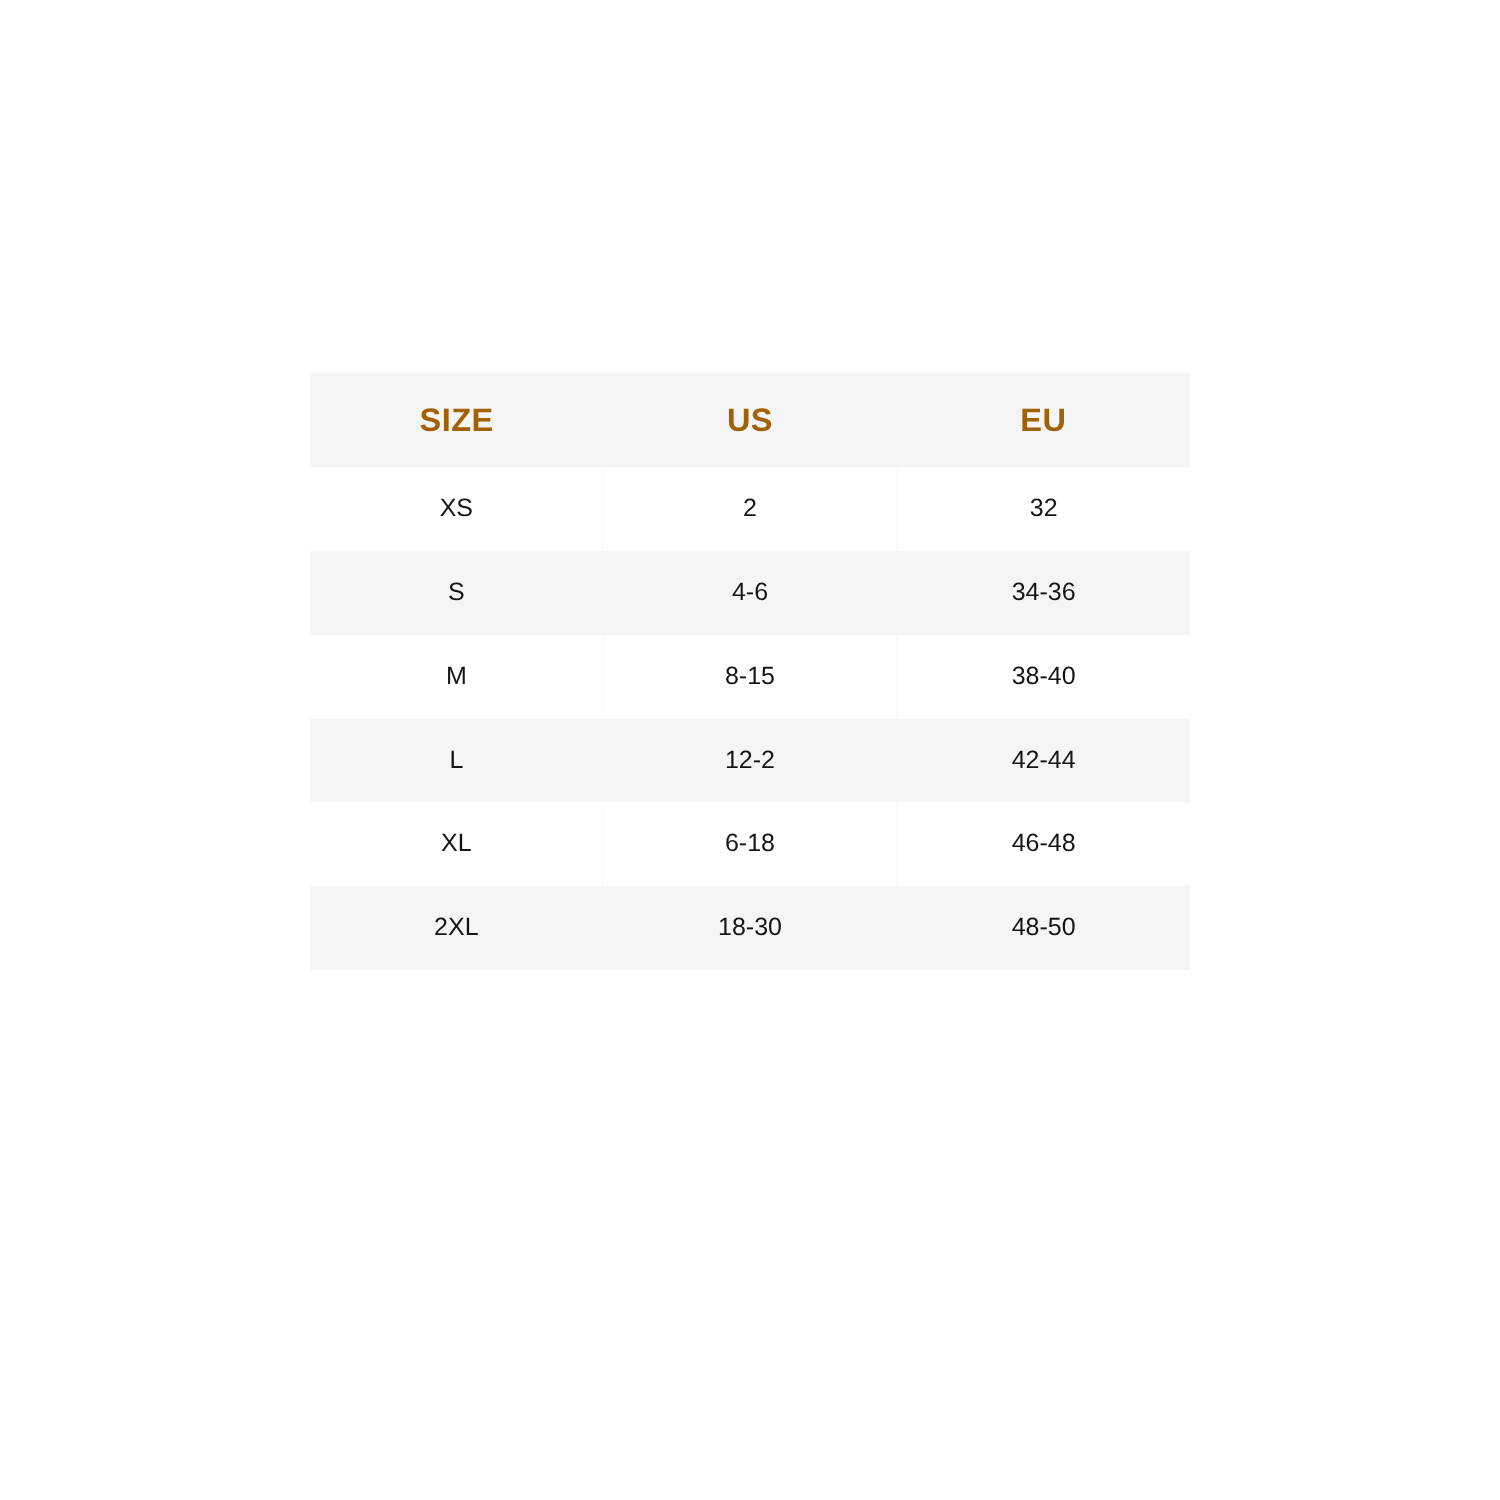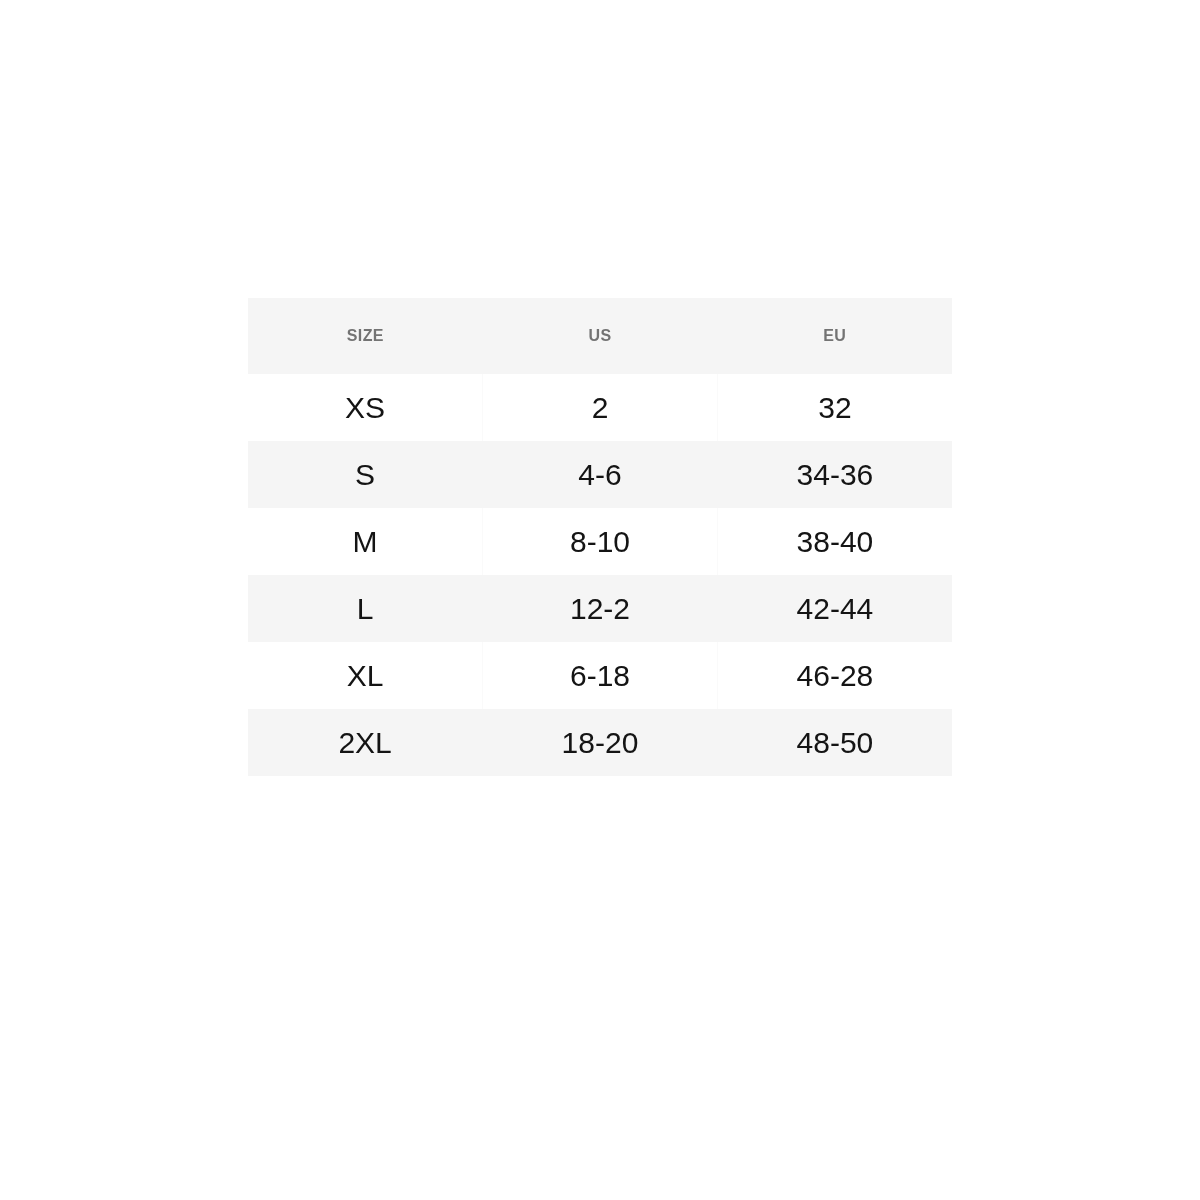--- a/index.html
+++ b/index.html
@@ -38,35 +38,35 @@
   thead tr.header-row {
     background: #f5f5f5;
   }
   thead th {
     height: 76px;
     padding: 0;
     margin: 0;
     text-align: center;
     vertical-align: middle;
     font-weight: bold;
-    font-size: 16px;
-    color: #737373;
+    font-size: 26px;
+    color: #a16207;
     letter-spacing: 0.4px;
     border: 0;
   }
 
   
   tbody td {
     height: 67px;
     padding: 0;
     margin: 0;
     text-align: center;
     vertical-align: middle;
     font-weight: normal;
-    font-size: 30px;
+    font-size: 20px;
     color: #141414;
     border: 0;
   }
 
   
   tbody tr.row-odd  { background: #ffffff; }
   tbody tr.row-even { background: #f5f5f5; }
 
   
   tbody td.col-size,
@@ -101,33 +101,33 @@
         <td class="col-us">2</td>
         <td class="col-eu">32</td>
       </tr>
       <tr class="row-even">
         <td class="col-size">S</td>
         <td class="col-us">4-6</td>
         <td class="col-eu">34-36</td>
       </tr>
       <tr class="row-odd">
         <td class="col-size">M</td>
-        <td class="col-us">8-10</td>
+        <td class="col-us">8-15</td>
         <td class="col-eu">38-40</td>
       </tr>
       <tr class="row-even">
         <td class="col-size">L</td>
         <td class="col-us">12-2</td>
         <td class="col-eu">42-44</td>
       </tr>
       <tr class="row-odd">
         <td class="col-size">XL</td>
         <td class="col-us">6-18</td>
-        <td class="col-eu">46-28</td>
+        <td class="col-eu">46-48</td>
       </tr>
       <tr class="row-even">
         <td class="col-size">2XL</td>
-        <td class="col-us">18-20</td>
+        <td class="col-us">18-30</td>
         <td class="col-eu">48-50</td>
       </tr>
     </tbody>
   </table>
 </div>
 
 </body></html>

